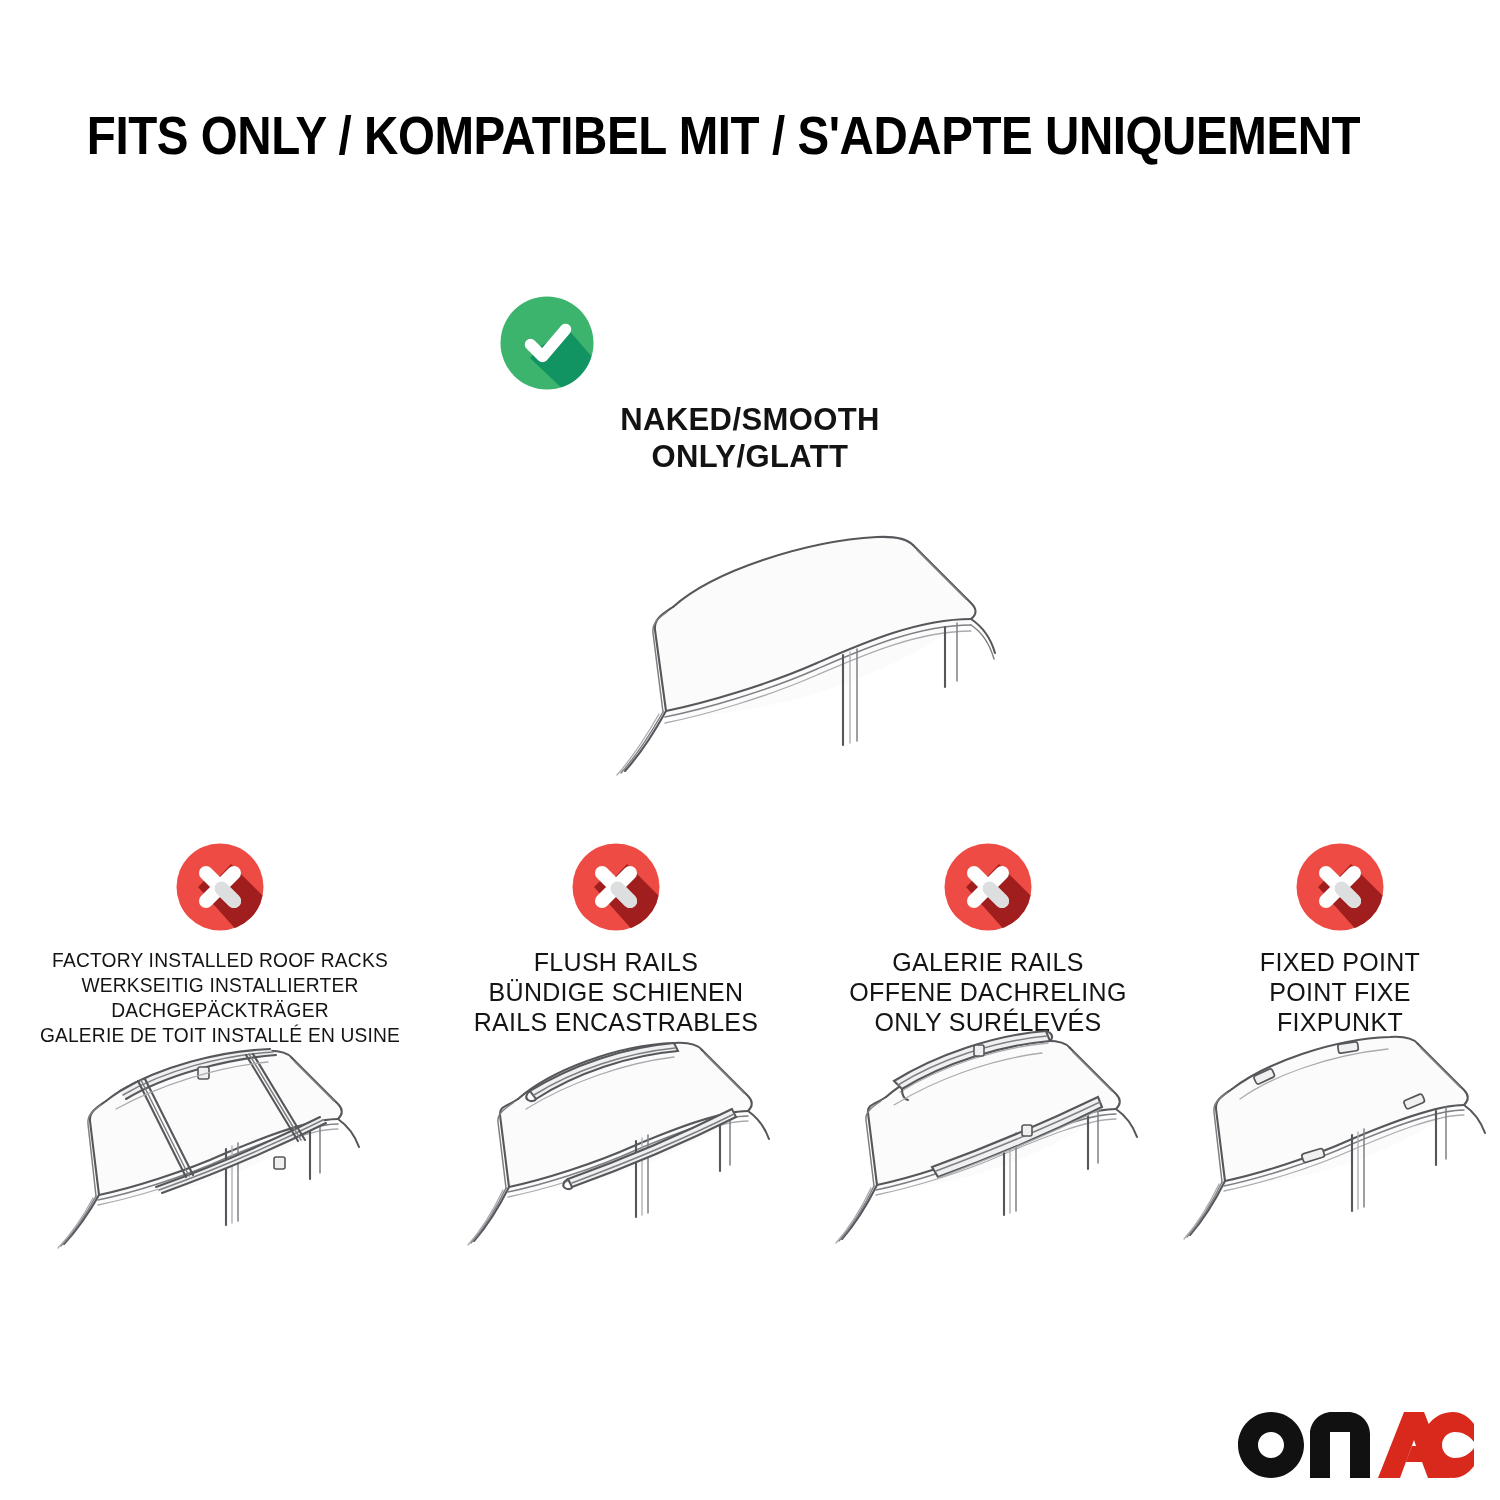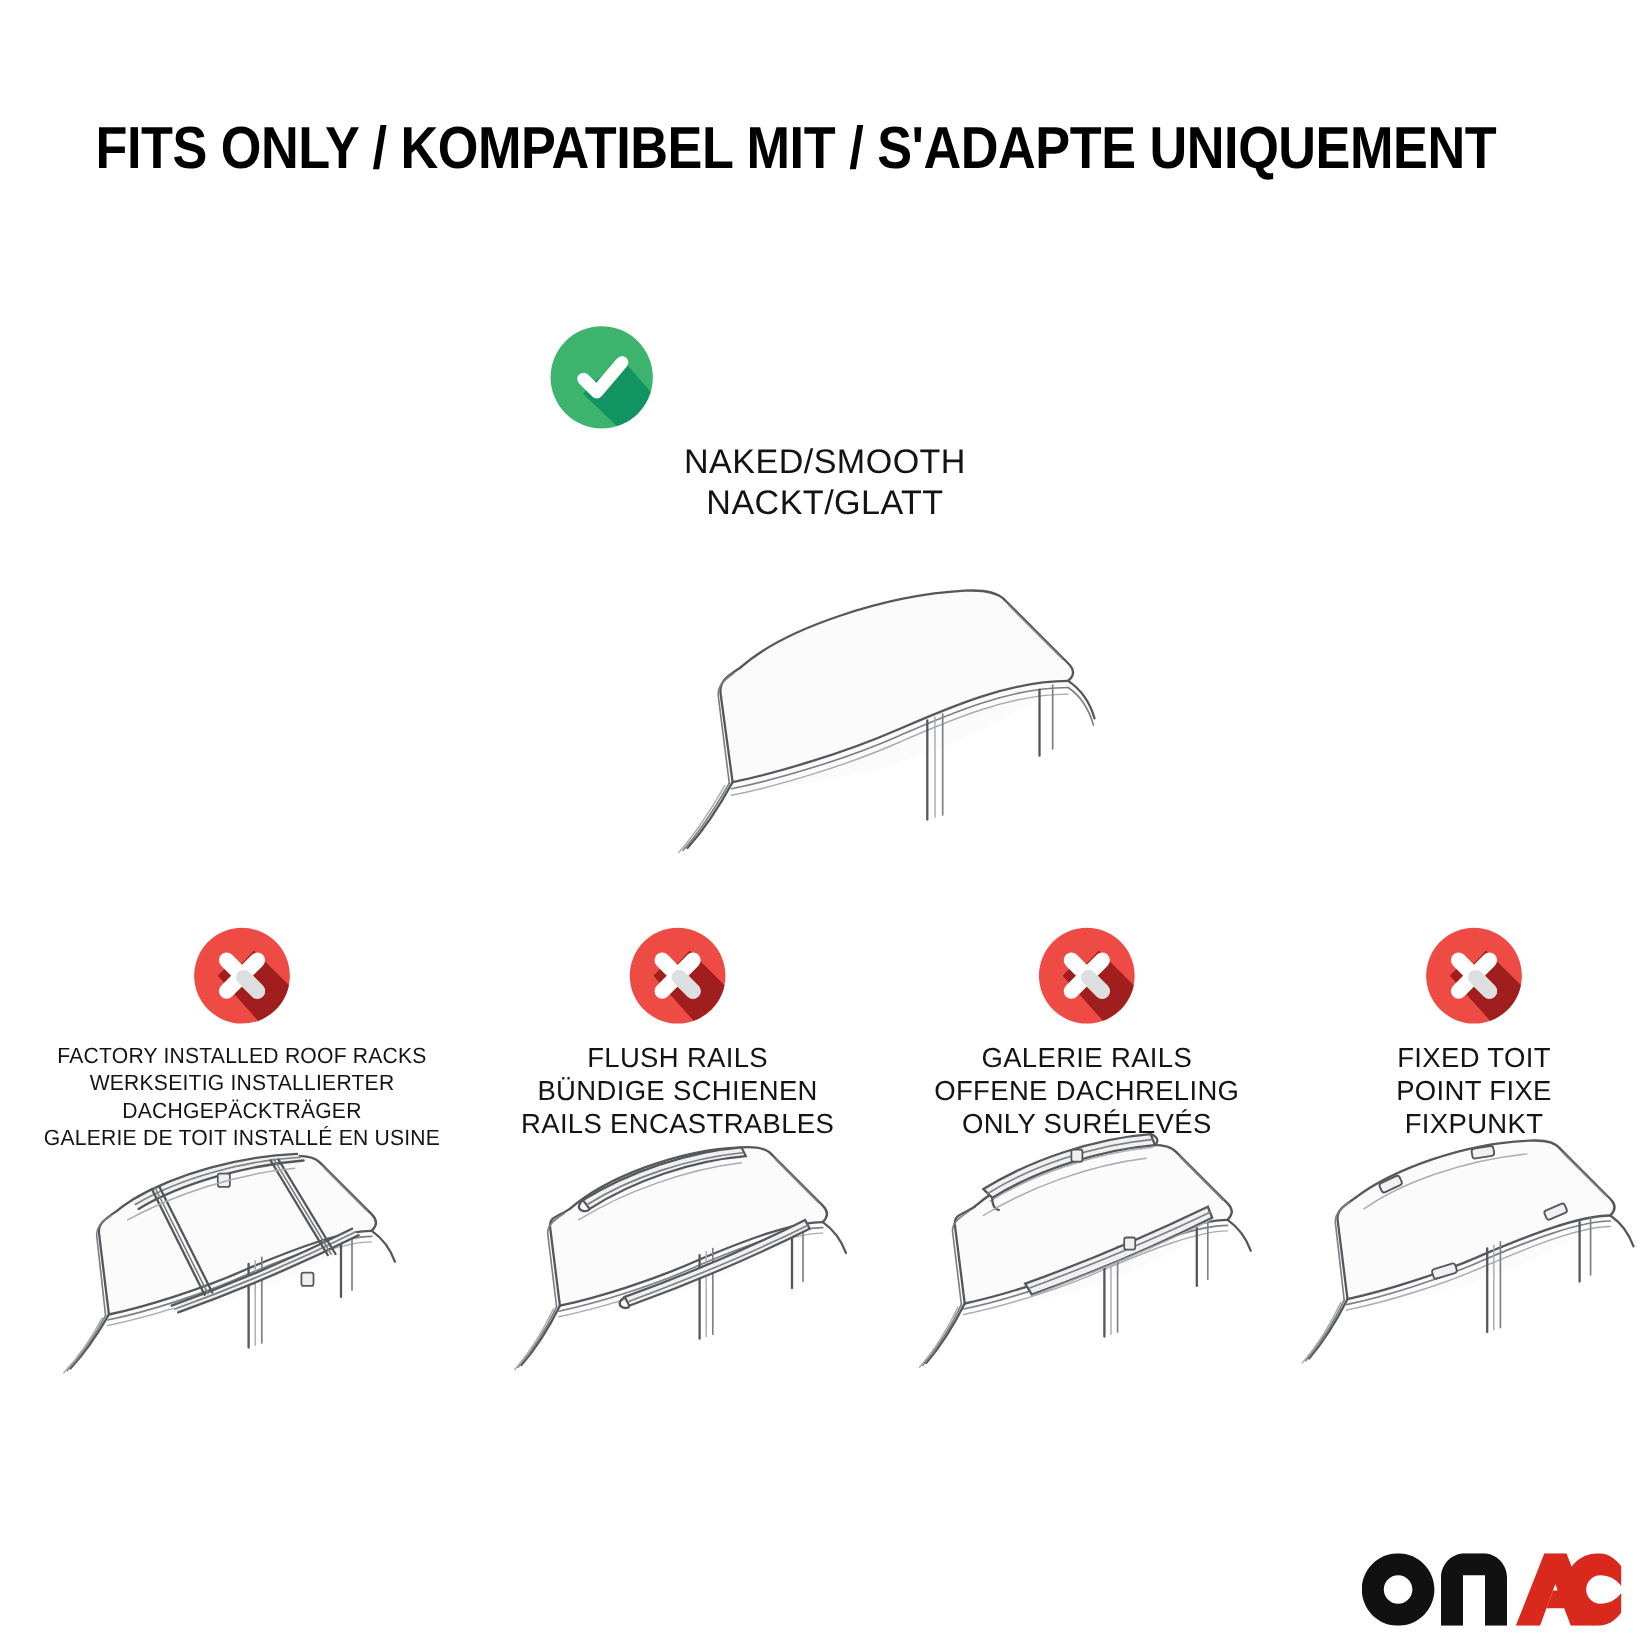--- a/index.html
+++ b/index.html
@@ -47,21 +47,21 @@
   .badge {
     display: block;
     margin: 0 auto;
   }
   .fit-labels {
     margin-top: 11px;
   }
   .fit-labels .lbl {
     display: block;
     font-size: 31px;
-    font-weight: 400;
+    font-weight: 700;
     line-height: 37px;
     letter-spacing: 0.4px;
     color: #131313;
     white-space: nowrap;
   }
 
   
   .naked-illus {
     position: absolute;
     left: 505px;
@@ -159,21 +159,21 @@
       <circle cx="47" cy="47" r="46.5" fill="#3CB46E"></circle>
       <g clip-path="url(#clipGreen)">
         <polygon points="38,52 30,62 70,100 100,70 66,31 59,39" fill="#0E9160" opacity="0.92"></polygon>
       </g>
       <path d="M30.5 48.5 L42.5 60.5 L65.5 33.5" fill="none" stroke="#FFFFFF" stroke-width="11.5" stroke-linecap="round" stroke-linejoin="round"></path>
     </svg>
   </span>
 
   <div class="fit-labels">
     <span class="lbl">NAKED/SMOOTH</span>
-    <span class="lbl">NACKT/GLATT</span>
+    <span class="lbl">ONLY/GLATT</span>
   </div>
 </div>
 
 <div class="naked-illus">
   <svg width="520" height="290" viewBox="0 0 520 290" aria-hidden="true">
 
     <path class="fillpanel" d="M168,92 C208,56 300,26 372,22 C392,21 402,24 408,30
                                L470,92 C474,97 474,100 468,104
                                L430,126 C360,166 300,186 232,196
                                L176,204 C168,205 164,202 162,197 L150,115
@@ -411,21 +411,21 @@
         <circle cx="44" cy="44" r="43.5" fill="#EF4B45"></circle>
         <g clip-path="url(#clipRed4)">
           <polygon points="33,33 22,44 72,100 100,66 55,21 44,33" fill="#A01E1E"></polygon>
         </g>
         <path d="M30,30 L58,58" stroke="#FFFFFF" stroke-width="14" stroke-linecap="round"></path>
         <path d="M58,30 L30,58" stroke="#FFFFFF" stroke-width="14" stroke-linecap="round"></path>
         <path d="M45.5,45.5 L58,58" stroke="#DDDEE0" stroke-width="14" stroke-linecap="round"></path>
       </svg>
     </div>
     <div class="nofit-labels">
-      <span class="lbl">FIXED TOIT</span>
+      <span class="lbl">FIXED POINT</span>
       <span class="lbl">POINT FIXE</span>
       <span class="lbl">FIXPUNKT</span>
     </div>
     <div class="nofit-illus">
       <svg width="340" height="250" viewBox="0 0 340 250" aria-hidden="true">
         <path class="fillpanel" d="M62,74 C96,48 162,24 220,22 C236,21 244,24 248,29
                                    L296,78 C300,83 300,86 294,90
                                    L262,110 C206,142 158,158 104,166 L64,172
                                    C58,173 55,171 54,167 L46,94 C45,85 52,81 62,74 Z"></path>
         <path class="ln" d="M62,74 C96,48 162,24 220,22 C236,21 244,24 248,29"></path>

